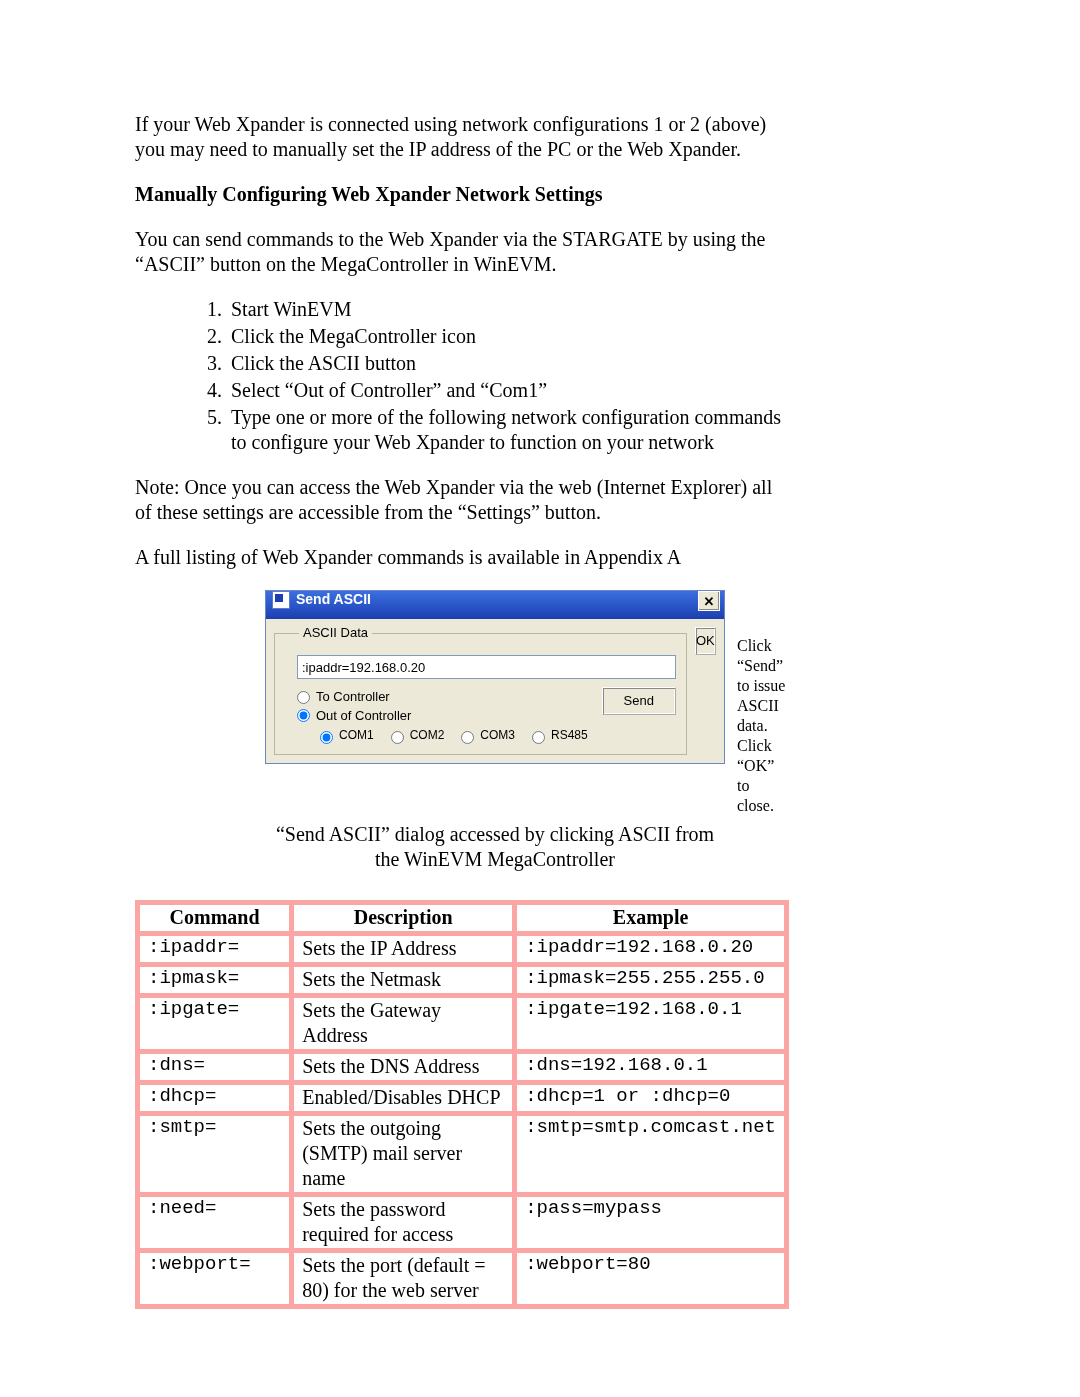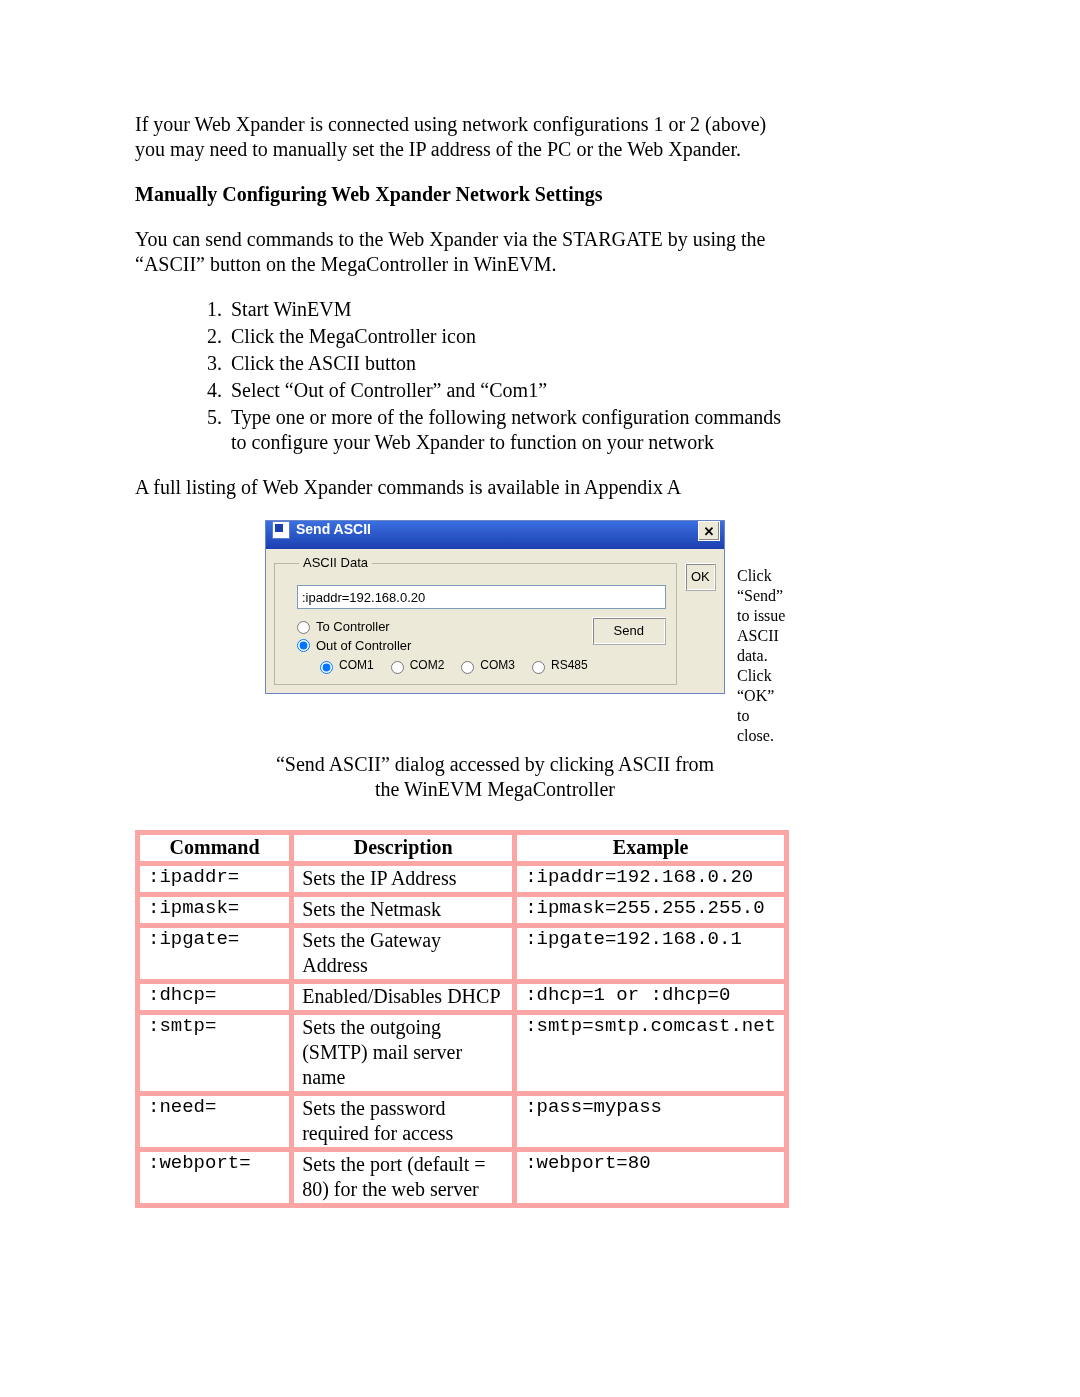--- a/index.html
+++ b/index.html
@@ -64,21 +64,21 @@
     position:relative;
   }
   fieldset.ascii>legend{
     font-size:13px;padding:0 4px;margin-left:2px;color:#000;
   }
   .ascii-input{
     width:100%;height:24px;box-sizing:border-box;
     border:1px solid #7f9db9;background:#fff;padding:2px 4px;
     font-family:Tahoma,Arial,sans-serif;font-size:13px;
   }
-  .row2{display:flex;align-items:flex-start;margin-top:8px;gap:4px;}
+  .row2{display:flex;align-items:flex-start;margin-top:8px;gap:14px;}
   .opts{flex:1;font-size:13px;}
   .opt{display:flex;align-items:center;gap:6px;margin:2px 0;}
   .opt input{margin:0;}
   .subopts{margin:4px 0 0 18px;display:flex;gap:12px;font-size:12px;}
   .subopts label{display:flex;align-items:center;gap:3px;}
   .winbtn{
     width:72px;height:26px;
     background:#ece9d8;
     border:1px outset #fff;
     box-shadow:1px 1px 0 #888 inset, -1px -1px 0 #fff inset;
@@ -132,20 +132,21 @@
   <p class="para">You can send commands to the Web Xpander via the STARGATE by using the “ASCII” button on the MegaController in WinEVM.</p>
 
   <ol class="steps">
     <li>Start WinEVM</li>
     <li>Click the MegaController icon</li>
     <li>Click the ASCII button</li>
     <li>Select “Out of Controller” and “Com1”</li>
     <li>Type one or more of the following network configuration commands to configure your Web Xpander to function on your network</li>
   </ol>
 
+  <p class="para">Note: Once you can access the Web Xpander via the web (Internet Explorer) all of these settings are accessible from the “Settings” button.</p>
 
   <p class="para">A full listing of Web Xpander commands is available in Appendix A</p>
 
   <div class="dialog-row">
     <div class="dialog">
       <div class="titlebar">
         <span class="title-icon"></span>
         <span class="title-text">Send ASCII</span>
         <span class="closebox">✕</span>
       </div>
@@ -178,21 +179,21 @@
                   </label>
                 <label>
                     <input type="radio" name="port" style="">
                     <span>RS485</span>
                   </label>
               </div>
             </div>
             <div class="winbtn underline-first">Send</div>
           </div>
         </fieldset>
-        <div class="winbtn underline-first" style="margin-top:8px">OK</div>
+        <div class="winbtn underline-first" style="margin-top:2px">OK</div>
       </div>
     </div>
     <div class="side-note">Click “Send” to issue ASCII data. Click “OK” to close.</div>
   </div>
 
   <div class="caption">“Send ASCII” dialog accessed by clicking ASCII from the WinEVM MegaController</div>
 
   <table class="cmd">
     <colgroup>
         <col class="c1">
@@ -216,20 +217,25 @@
           <td class="mono">:ipmask=</td>
           <td>Sets the Netmask</td>
           <td class="mono">:ipmask=255.255.255.0</td>
         </tr>
       <tr>
           <td class="mono">:ipgate=</td>
           <td>Sets the Gateway Address</td>
           <td class="mono">:ipgate=192.168.0.1</td>
         </tr>
       <tr>
+          <td class="mono">:dns=</td>
+          <td>Sets the DNS Address</td>
+          <td class="mono">:dns=192.168.0.1</td>
+        </tr>
+      <tr>
           <td class="mono">:dhcp=</td>
           <td>Enabled/Disables DHCP</td>
           <td class="mono">:dhcp=1  or  :dhcp=0</td>
         </tr>
       <tr>
           <td class="mono">:smtp=</td>
           <td>Sets the outgoing (SMTP) mail server name</td>
           <td class="mono">:smtp=smtp.comcast.net</td>
         </tr>
       <tr>

